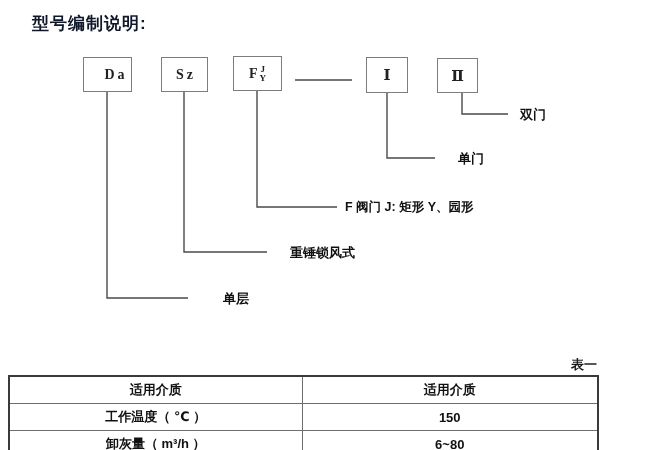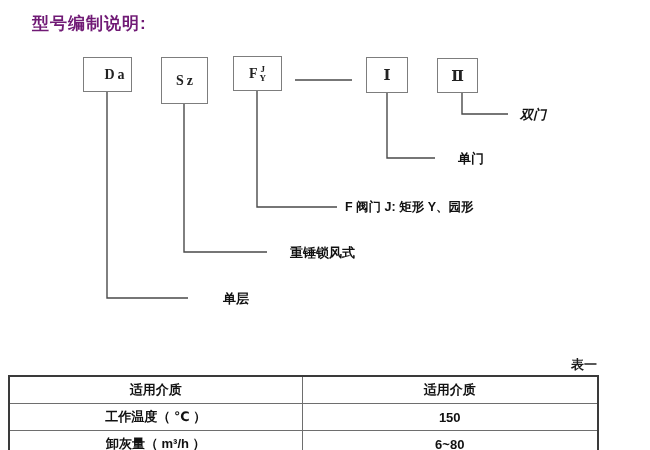--- a/index.html
+++ b/index.html
@@ -1,41 +1,41 @@
 <!DOCTYPE html>
 <html><head>
 <meta charset="utf-8">
 <style>
   html,body{margin:0;padding:0;background:#fff;}
   #page{
     position:relative;width:650px;height:450px;background:#ffffff;
     font-family:"Liberation Sans","DejaVu Sans",sans-serif;color:#1c1c1c;overflow:hidden;
   }
-  .heading{position:absolute;font-weight:bold;color:#701a75;}
+  .heading{position:absolute;font-weight:bold;color:#0f172a;}
   #doc-title{left:32px;top:12px;font-size:17px;letter-spacing:1px;}
   #perf-title{left:30px;top:334px;font-size:16px;letter-spacing:1px;}
   #table-caption{position:absolute;right:53px;top:356px;font-size:13px;font-weight:bold;}
 
   
   #diagram-lines{position:absolute;left:0;top:0;width:650px;height:340px;}
   .mbox{
     position:absolute;box-sizing:border-box;border:1.5px solid #7d7d7d;background:#fff;
     display:flex;align-items:center;justify-content:center;
     font-family:"Liberation Serif","DejaVu Serif",serif;font-weight:bold;font-size:14px;color:#222;
   }
   #box-da{left:83px;top:57px;width:49px;height:35px;letter-spacing:3px;padding-left:17px;}
-  #box-sz{left:161px;top:57px;width:47px;height:47px;letter-spacing:3px;padding-left:3px;}
+  #box-sz{left:161px;top:57px;width:47px;height:35px;letter-spacing:3px;padding-left:3px;}
   #box-f{left:233px;top:56px;width:49px;height:35px;}
   #box-i{left:366px;top:57px;width:42px;height:36px;font-size:15px;}
   #box-ii{left:437px;top:58px;width:41px;height:35px;font-size:15px;}
   #box-f .fmain{font-size:14px;}
   #box-f .fstack{display:flex;flex-direction:column;align-items:center;margin-left:2px;}
   #box-f .fstack span{font-size:9px;line-height:9px;}
   .branch-label{position:absolute;font-weight:bold;font-size:13px;color:#111;white-space:nowrap;}
-  #label-shuangmen{left:520px;top:106px;font-style:italic;}
+  #label-shuangmen{left:520px;top:106px;}
   #label-danmen{left:458px;top:150px;}
   #label-fdesc{left:345px;top:199px;font-size:12.5px;}
   #label-zhongchui{left:290px;top:244px;}
   #label-danceng{left:223px;top:290px;}
 
   
   #spec-table{
     position:absolute;left:8px;top:375px;width:589px;height:69px;
     border-collapse:collapse;table-layout:fixed;
   }

